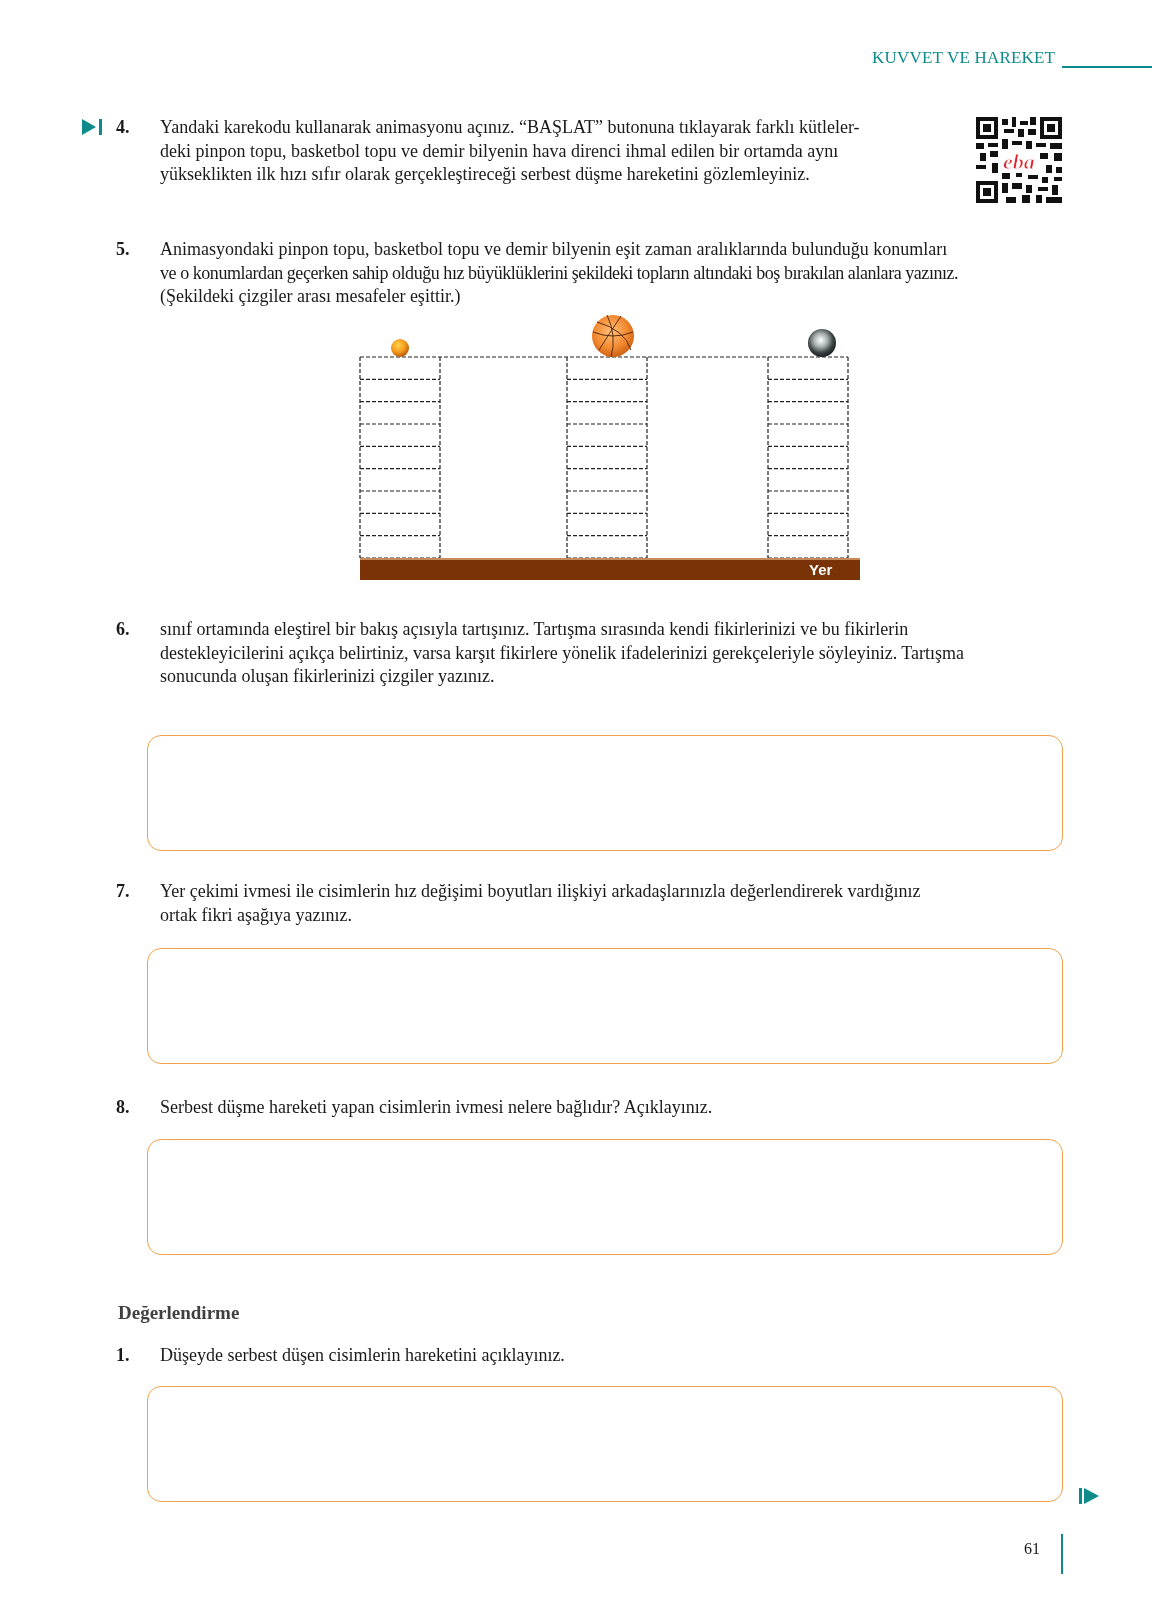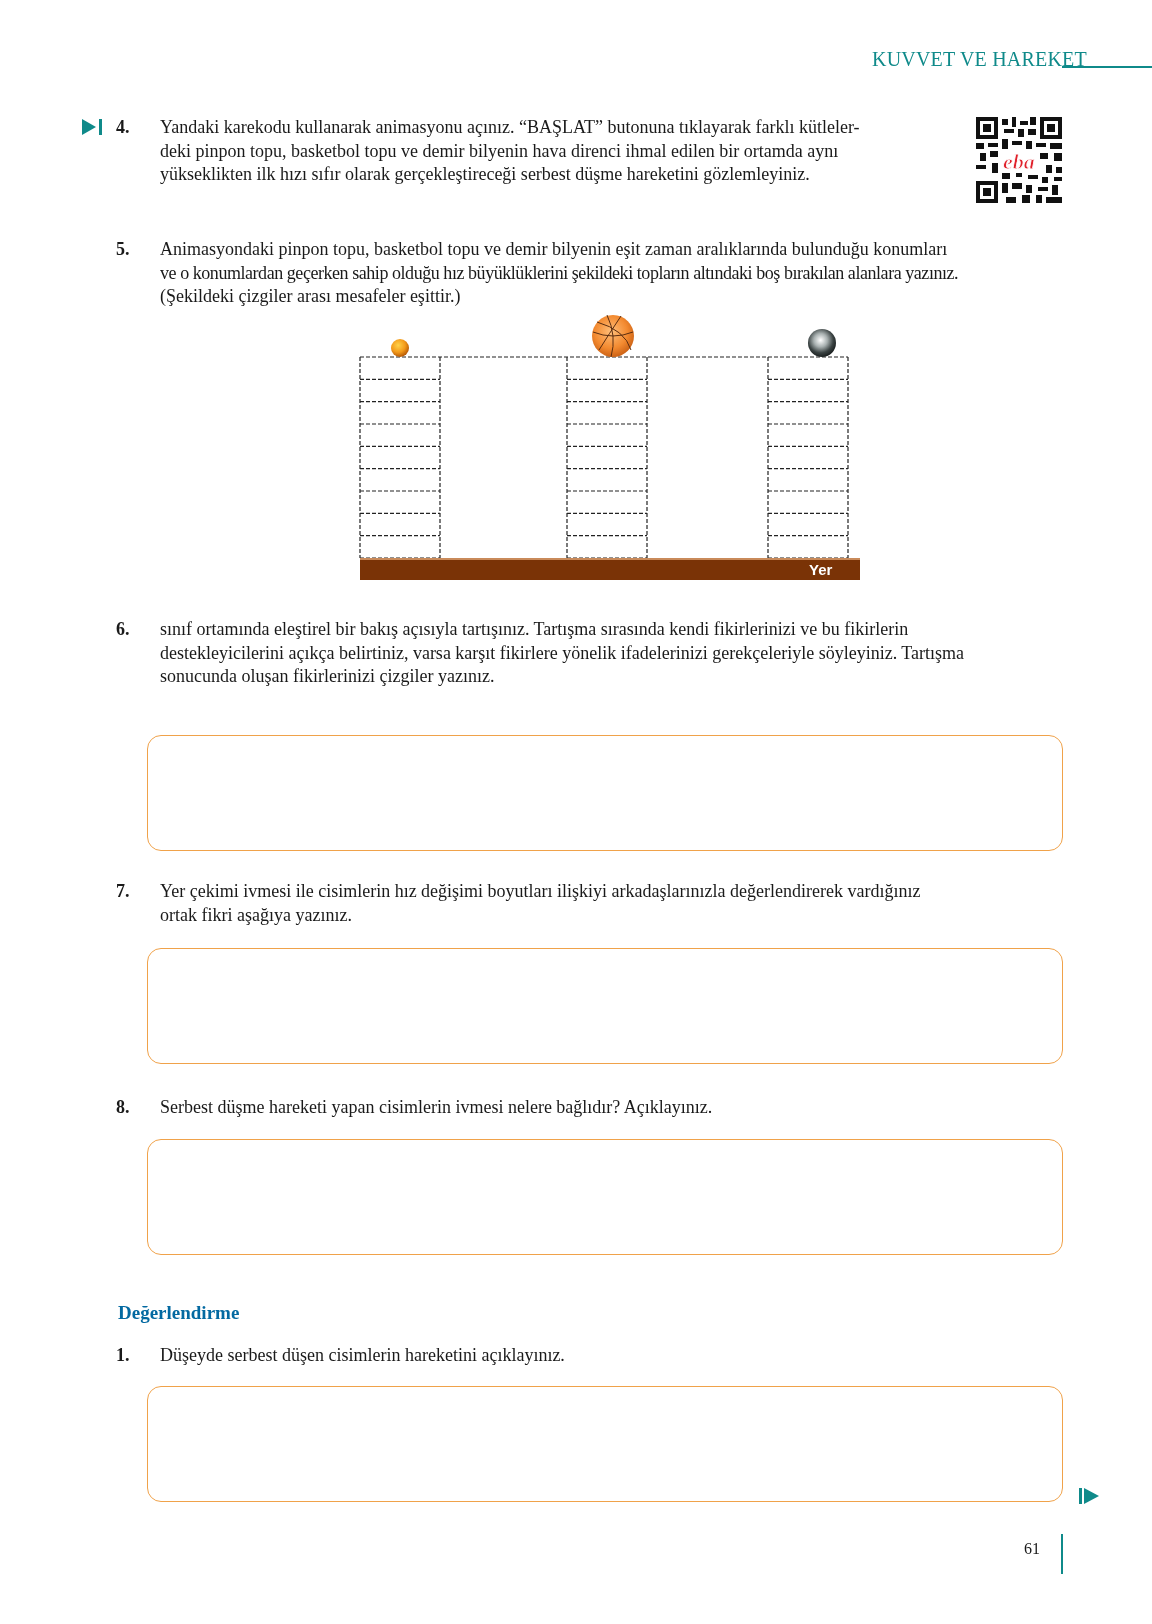--- a/index.html
+++ b/index.html
@@ -1,38 +1,38 @@
 <!DOCTYPE html>
 <html><head>
 <meta charset="utf-8">
 <style>
   html, body { margin: 0; padding: 0; background: #ffffff; }
   body { width: 1152px; height: 1624px; position: relative; overflow: hidden;
          font-family: "Liberation Serif", "DejaVu Serif", serif; color: #1a1a1a; }
   .abs { position: absolute; }
 
   
-  .running-head { left: 872px; top: 48px; font-size: 20px; color: #0f8a8a; letter-spacing: 0.2px; white-space: nowrap; }
+  .running-head { left: 872px; top: 48px; font-size: 17px; color: #0f8a8a; letter-spacing: 0.2px; white-space: nowrap; }
   .running-rule { left: 1062px; top: 66px; width: 90px; height: 2px; background: #0f8a8a; }
 
   
   .q { position: absolute; left: 116px; width: 950px; font-size: 18px; line-height: 23.5px; }
   .q .num { position: absolute; left: 0; top: 0; font-weight: bold; }
   .q .txt { margin-left: 44px; }
   .q .txt .line { display: block; white-space: nowrap; }
   .q .txt .italic { }
 
   .play-icon { left: 82px; top: 118px; width: 22px; height: 18px; }
 
   .qr { left: 976px; top: 117px; width: 86px; height: 86px; }
 
   
   .answer-box { position: absolute; left: 147px; width: 914px; border: 1.5px solid #f0a24a; border-radius: 14px; background: #fff; }
 
-  .section-title { left: 118px; top: 1302px; font-size: 19px; font-weight: bold; color: #0369a1; }
+  .section-title { left: 118px; top: 1302px; font-size: 19px; font-weight: bold; color: #404040; }
 
   
   .diagram { left: 355px; top: 310px; width: 510px; height: 270px; }
 
   .next-icon { left: 1079px; top: 1487px; width: 22px; height: 18px; }
   .page-num { left: 1024px; top: 1540px; font-size: 16px; }
   .page-rule { left: 1061px; top: 1534px; width: 2px; height: 40px; background: #0f8a8a; }
 </style>
 </head>
 <body>

